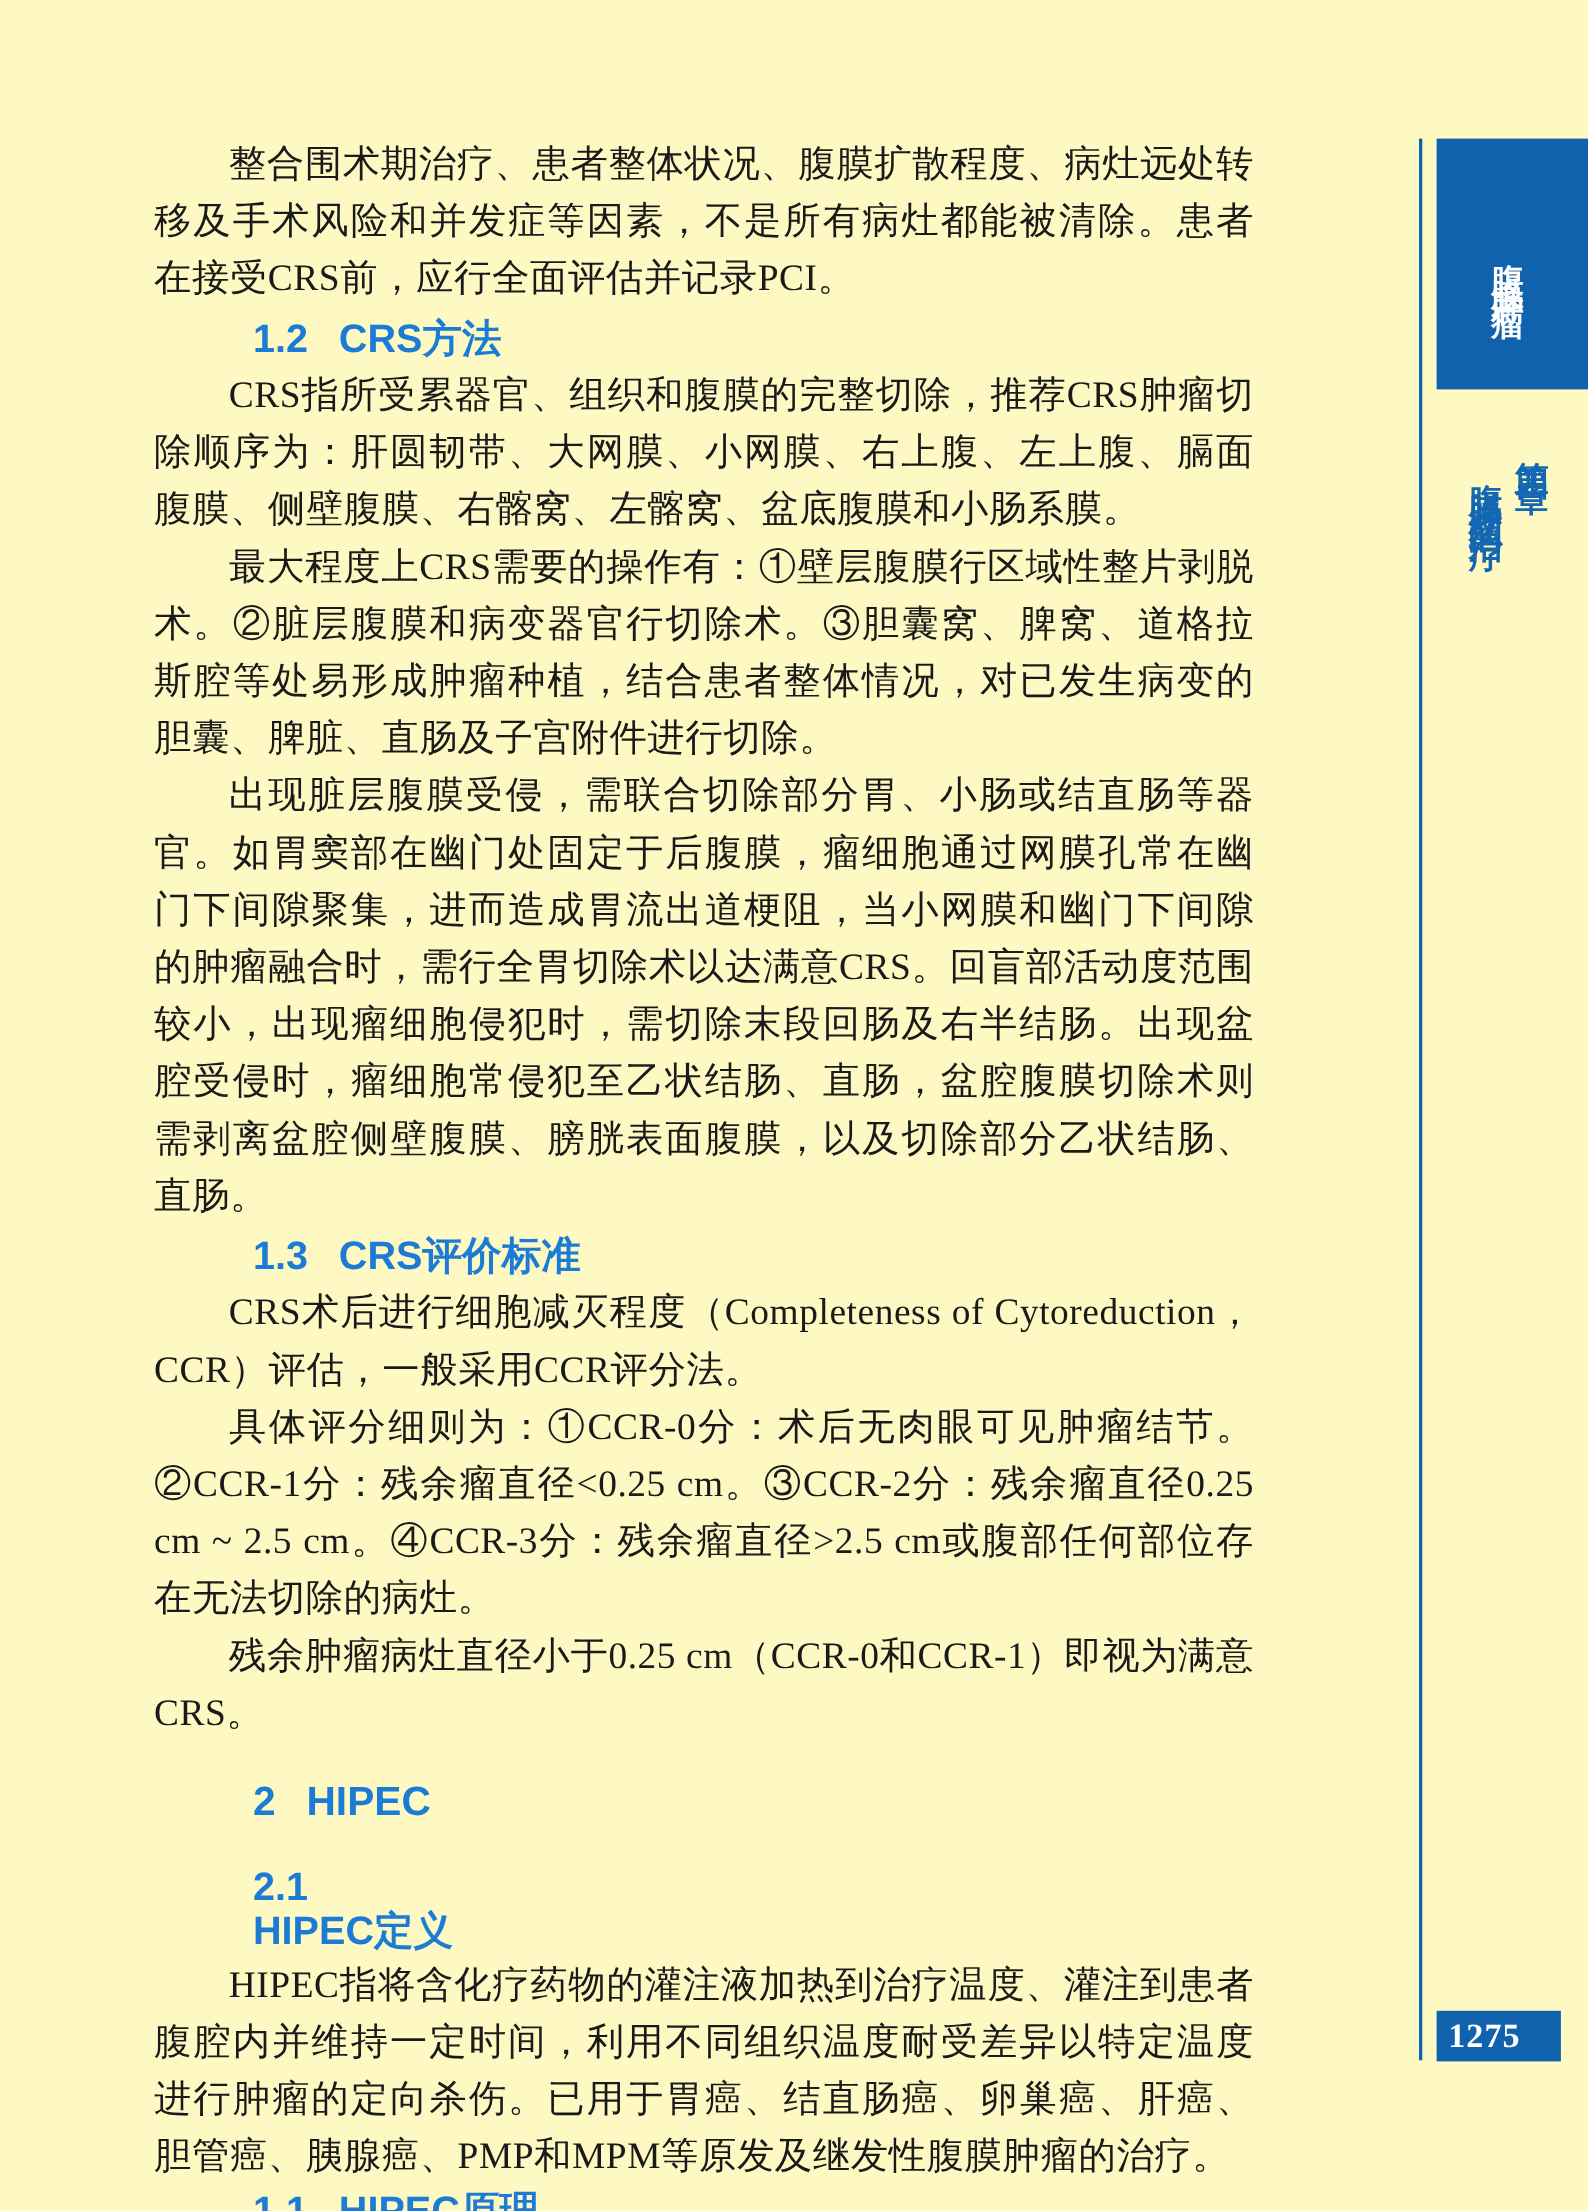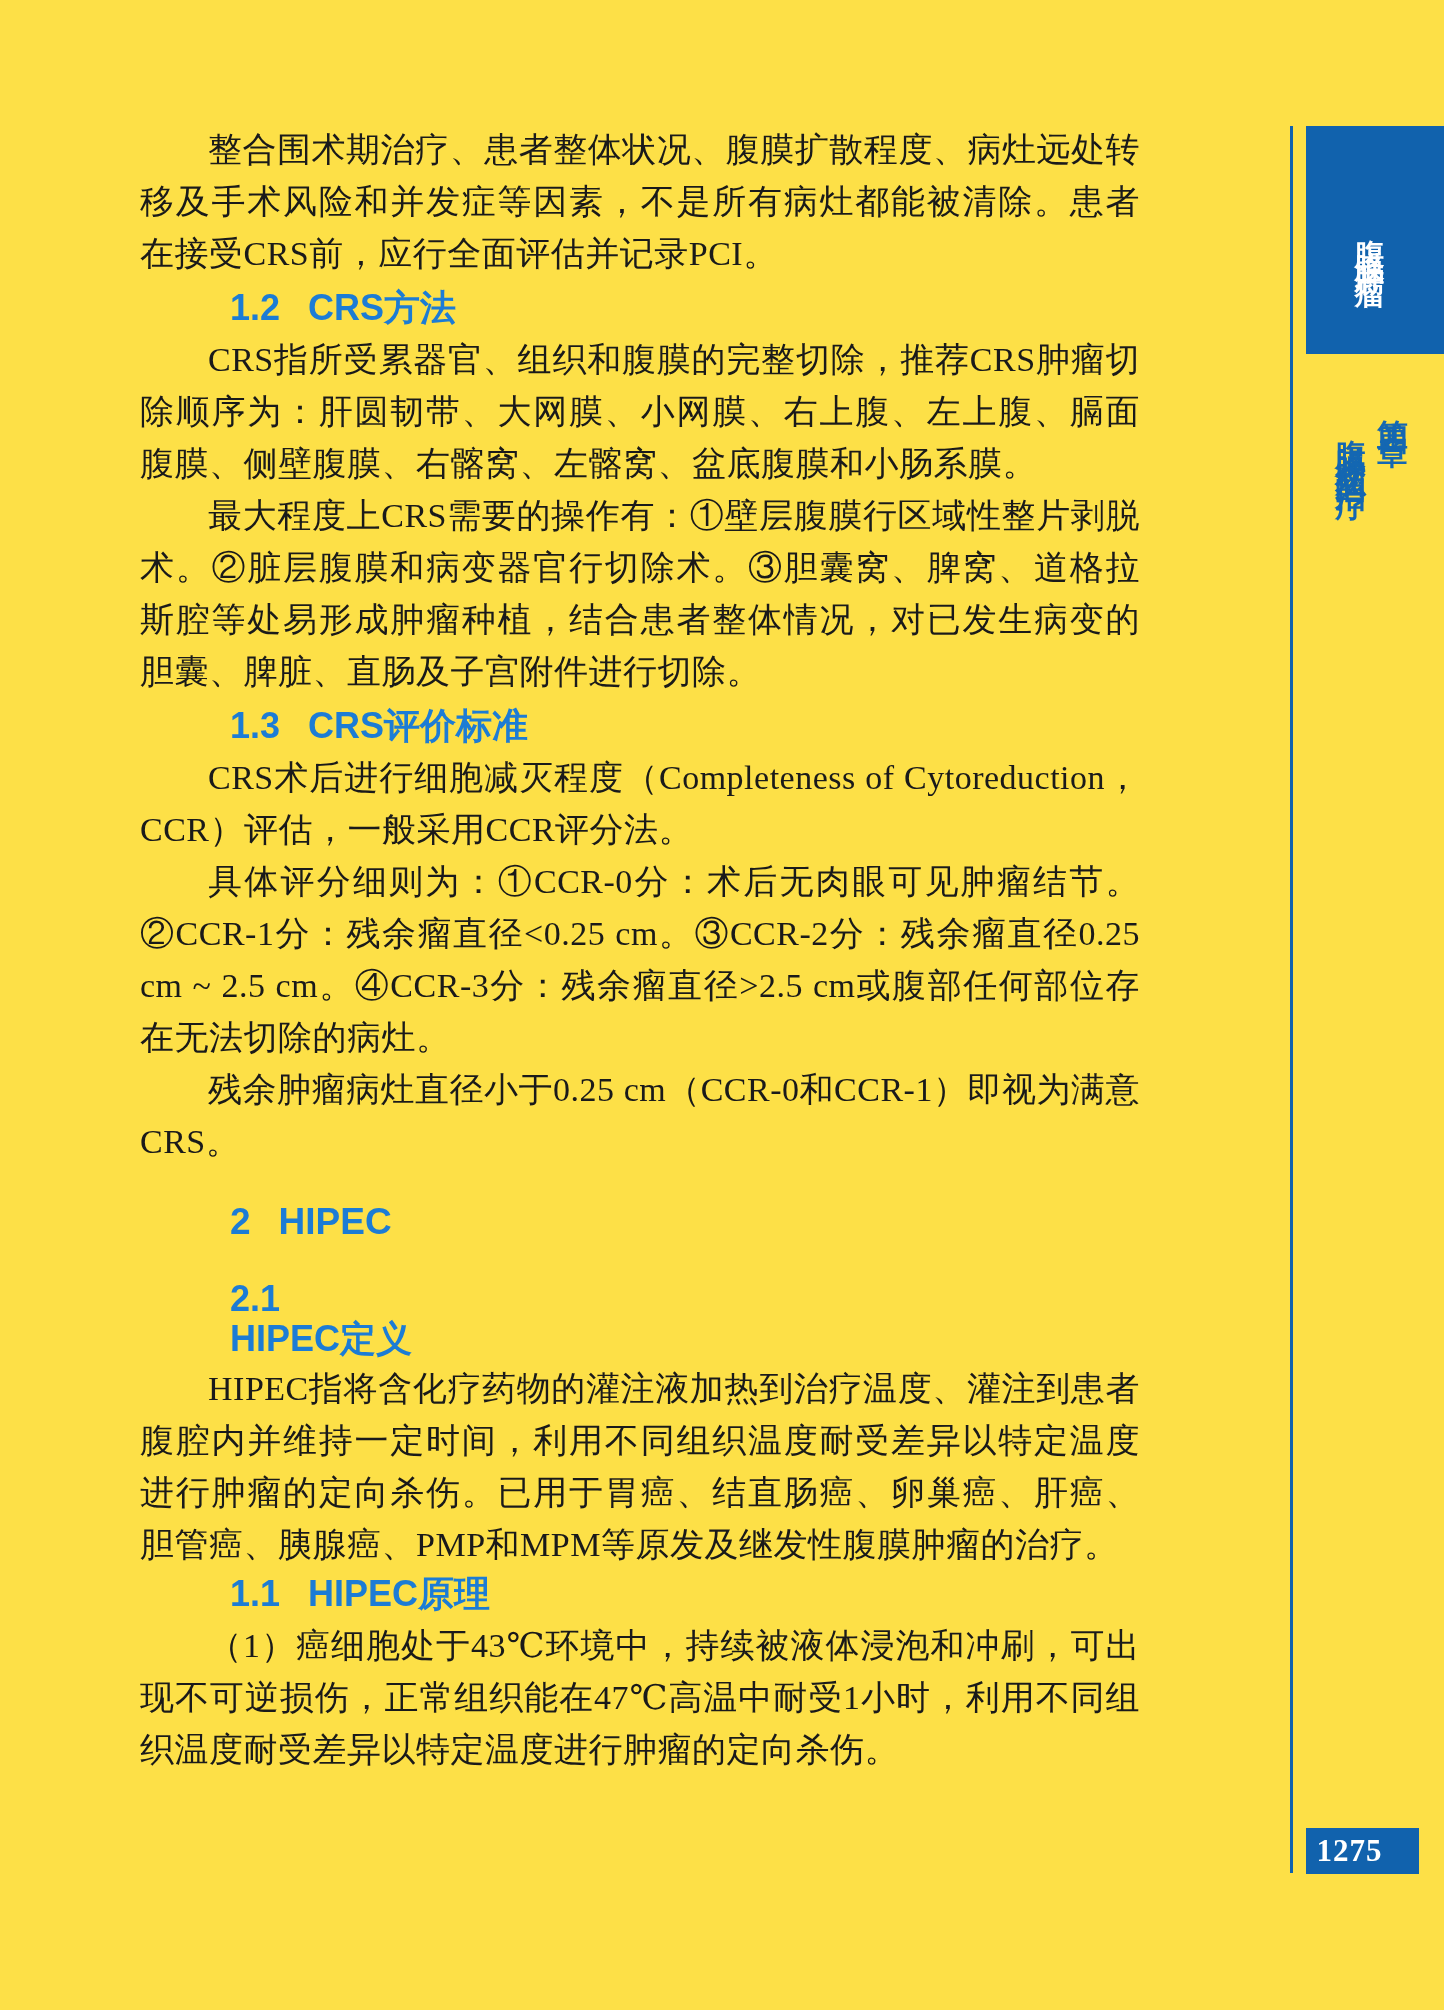--- a/index.html
+++ b/index.html
@@ -1,20 +1,20 @@
 <!DOCTYPE html>
 <html lang="zh"><head>
 <meta charset="utf-8">
 <style>
   html, body { margin: 0; padding: 0; background: #ffffff; }
   .page {
     position: relative;
     width: 1444px;
     height: 2010px;
-    background: #fde047;
+    background: #fef9c3;
     overflow: hidden;
     font-family: "Liberation Serif", "DejaVu Serif", serif;
   }
 
   
   .content {
     position: absolute;
     left: 140px;
     top: 0;
     width: 1000px;
@@ -131,20 +131,21 @@
 
     <p class="body-p">整合围术期治疗、患者整体状况、腹膜扩散程度、病灶远处转移及手术风险和并发症等因素，不是所有病灶都能被清除。患者在接受CRS前，应行全面评估并记录PCI。</p>
 
     <h3 class="heading">
       <span class="h-num">1.2</span>
       <span class="h-title">CRS方法</span>
     </h3>
 
     <p class="body-p">CRS指所受累器官、组织和腹膜的完整切除，推荐CRS肿瘤切除顺序为：肝圆韧带、大网膜、小网膜、右上腹、左上腹、膈面腹膜、侧壁腹膜、右髂窝、左髂窝、盆底腹膜和小肠系膜。</p>
     <p class="body-p">最大程度上CRS需要的操作有：①壁层腹膜行区域性整片剥脱术。②脏层腹膜和病变器官行切除术。③胆囊窝、脾窝、道格拉斯腔等处易形成肿瘤种植，结合患者整体情况，对已发生病变的胆囊、脾脏、直肠及子宫附件进行切除。</p>
+    <p class="body-p">出现脏层腹膜受侵，需联合切除部分胃、小肠或结直肠等器官。如胃窦部在幽门处固定于后腹膜，瘤细胞通过网膜孔常在幽门下间隙聚集，进而造成胃流出道梗阻，当小网膜和幽门下间隙的肿瘤融合时，需行全胃切除术以达满意CRS。回盲部活动度范围较小，出现瘤细胞侵犯时，需切除末段回肠及右半结肠。出现盆腔受侵时，瘤细胞常侵犯至乙状结肠、直肠，盆腔腹膜切除术则需剥离盆腔侧壁腹膜、膀胱表面腹膜，以及切除部分乙状结肠、直肠。</p>
 
     <h3 class="heading">
       <span class="h-num">1.3</span>
       <span class="h-title">CRS评价标准</span>
     </h3>
 
     <p class="body-p">CRS术后进行细胞减灭程度（Completeness of Cytoreduction，CCR）评估，一般采用CCR评分法。</p>
     <p class="body-p">具体评分细则为：①CCR-0分：术后无肉眼可见肿瘤结节。②CCR-1分：残余瘤直径&lt;0.25 cm。③CCR-2分：残余瘤直径0.25 cm ~ 2.5 cm。④CCR-3分：残余瘤直径&gt;2.5 cm或腹部任何部位存在无法切除的病灶。</p>
     <p class="body-p">残余肿瘤病灶直径小于0.25 cm（CCR-0和CCR-1）即视为满意CRS。</p>
 

